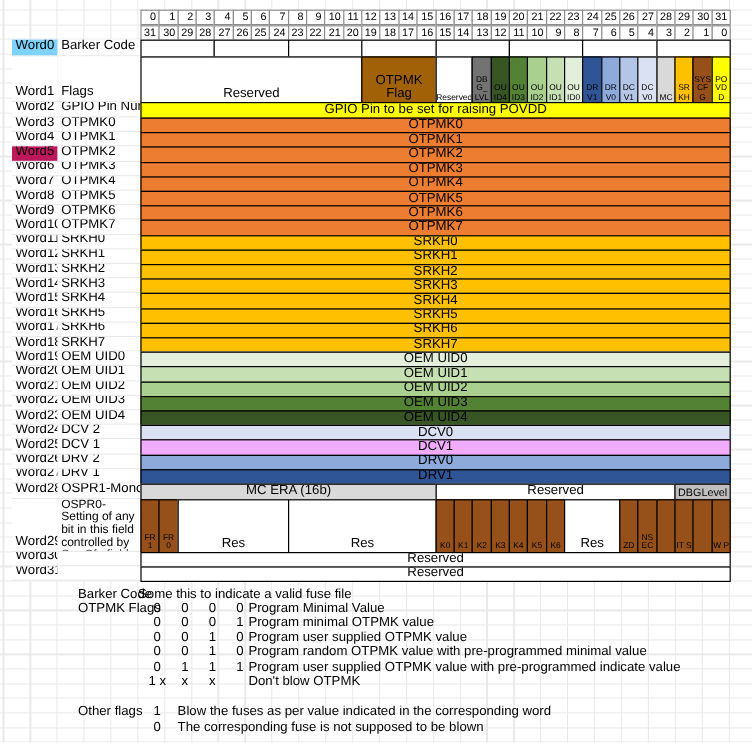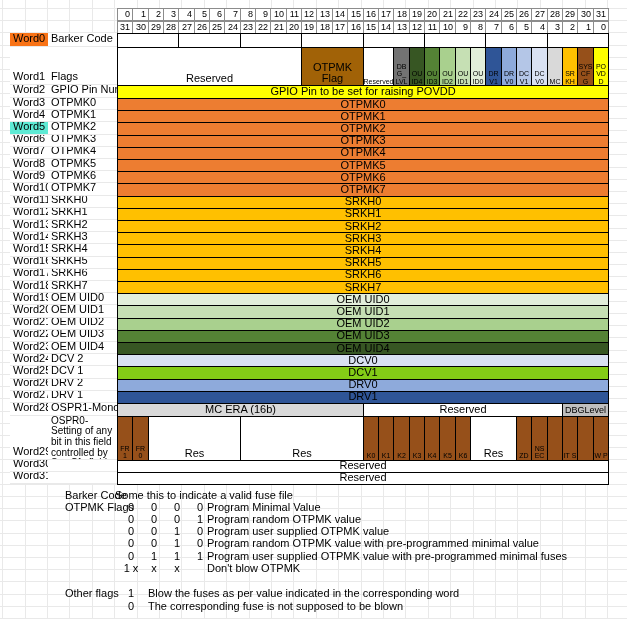--- a/index.html
+++ b/index.html
@@ -90,21 +90,21 @@
       <div class="c hdr" style="left: 485px; top: 20.5px; width: 17px; height: 13.5px; background: rgb(255, 255, 255);">7</div>
       <div class="c hdr" style="left: 501px; top: 20.5px; width: 16px; height: 13.5px; background: rgb(255, 255, 255);">6</div>
       <div class="c hdr" style="left: 516px; top: 20.5px; width: 16px; height: 13.5px; background: rgb(255, 255, 255);">5</div>
       <div class="c hdr" style="left: 531px; top: 20.5px; width: 17px; height: 13.5px; background: rgb(255, 255, 255);">4</div>
       <div class="c hdr" style="left: 547px; top: 20.5px; width: 16px; height: 13.5px; background: rgb(255, 255, 255);">3</div>
       <div class="c hdr" style="left: 562px; top: 20.5px; width: 16px; height: 13.5px; background: rgb(255, 255, 255);">2</div>
       <div class="c hdr" style="left: 577px; top: 20.5px; width: 17px; height: 13.5px; background: rgb(255, 255, 255);">1</div>
       <div class="c hdr" style="left: 593px; top: 20.5px; width: 16px; height: 13.5px; background: rgb(255, 255, 255);">0</div>
     </div>
   <div id="rows-region">
-      <div class="c lbl" style="left: 10px; top: 33px; width: 38px; height: 14px; background: #f97316;">Word0</div>
+      <div class="c lbl" style="left: 10px; top: 33px; width: 38px; height: 14px; background: #7dd3fc;">Word0</div>
       <div class="c lbl" style="left: 48px; top: 33px; width: 69px; height: 14px; background: rgb(255, 255, 255);">Barker Code</div>
       <div class="c seg" style="left: 117px; top: 33px; width: 62px; height: 15px; background: rgb(255, 255, 255);"></div>
       <div class="c seg" style="left: 178px; top: 33px; width: 63px; height: 15px; background: rgb(255, 255, 255);"></div>
       <div class="c seg" style="left: 240px; top: 33px; width: 62px; height: 15px; background: rgb(255, 255, 255);"></div>
       <div class="c seg" style="left: 301px; top: 33px; width: 63px; height: 15px; background: rgb(255, 255, 255);"></div>
       <div class="c seg" style="left: 363px; top: 33px; width: 62px; height: 15px; background: rgb(255, 255, 255);"></div>
       <div class="c seg" style="left: 424px; top: 33px; width: 62px; height: 15px; background: rgb(255, 255, 255);"></div>
       <div class="c seg" style="left: 485px; top: 33px; width: 63px; height: 15px; background: rgb(255, 255, 255);"></div>
       <div class="c seg" style="left: 547px; top: 33px; width: 62px; height: 15px; background: rgb(255, 255, 255);"></div>
       <div class="c lbl" style="left: 10px; top: 47px; width: 38px; height: 38px; background: rgb(255, 255, 255);">Word1</div>
@@ -128,21 +128,21 @@
       <div class="c seg tiny" style="left: 593px; top: 47px; width: 16px; height: 39px; background: rgb(255, 255, 0);">PO VD D</div>
       <div class="c lbl" style="left: 10px; top: 85px; width: 38px; height: 13px; background: rgb(255, 255, 255);">Word2</div>
       <div class="c lbl" style="left: 48px; top: 85px; width: 69px; height: 13px; background: rgb(255, 255, 255);">GPIO Pin Numbe</div>
       <div class="c seg" style="left: 117px; top: 85px; width: 492px; height: 14px; background: rgb(255, 255, 0);">GPIO Pin to be set for raising POVDD</div>
       <div class="c lbl" style="left: 10px; top: 98px; width: 38px; height: 12.2px; background: rgb(255, 255, 255);">Word3</div>
       <div class="c lbl" style="left: 48px; top: 98px; width: 69px; height: 12.2px; background: rgb(255, 255, 255);">OTPMK0</div>
       <div class="c seg" style="left: 117px; top: 98px; width: 492px; height: 13.2px; background: rgb(237, 125, 49);">OTPMK0</div>
       <div class="c lbl" style="left: 10px; top: 110.2px; width: 38px; height: 12.2px; background: rgb(255, 255, 255);">Word4</div>
       <div class="c lbl" style="left: 48px; top: 110.2px; width: 69px; height: 12.2px; background: rgb(255, 255, 255);">OTPMK1</div>
       <div class="c seg" style="left: 117px; top: 110.2px; width: 492px; height: 13.2px; background: rgb(237, 125, 49);">OTPMK1</div>
-      <div class="c lbl" style="left: 10px; top: 122.4px; width: 38px; height: 12.2px; background: #5eead4; text-align: center;">Word5</div>
+      <div class="c lbl" style="left: 10px; top: 122.4px; width: 38px; height: 12.2px; background: #be185d; text-align: center;">Word5</div>
       <div class="c lbl" style="left: 48px; top: 122.4px; width: 69px; height: 12.2px; background: rgb(255, 255, 255);">OTPMK2</div>
       <div class="c seg" style="left: 117px; top: 122.4px; width: 492px; height: 13.2px; background: rgb(237, 125, 49);">OTPMK2</div>
       <div class="c lbl" style="left: 10px; top: 134.6px; width: 38px; height: 12.2px; background: rgb(255, 255, 255);">Word6</div>
       <div class="c lbl" style="left: 48px; top: 134.6px; width: 69px; height: 12.2px; background: rgb(255, 255, 255);">OTPMK3</div>
       <div class="c seg" style="left: 117px; top: 134.6px; width: 492px; height: 13.2px; background: rgb(237, 125, 49);">OTPMK3</div>
       <div class="c lbl" style="left: 10px; top: 146.8px; width: 38px; height: 12.2px; background: rgb(255, 255, 255);">Word7</div>
       <div class="c lbl" style="left: 48px; top: 146.8px; width: 69px; height: 12.2px; background: rgb(255, 255, 255);">OTPMK4</div>
       <div class="c seg" style="left: 117px; top: 146.8px; width: 492px; height: 13.2px; background: rgb(237, 125, 49);">OTPMK4</div>
       <div class="c lbl" style="left: 10px; top: 159px; width: 38px; height: 12.2px; background: rgb(255, 255, 255);">Word8</div>
       <div class="c lbl" style="left: 48px; top: 159px; width: 69px; height: 12.2px; background: rgb(255, 255, 255);">OTPMK5</div>
@@ -190,21 +190,21 @@
       <div class="c lbl" style="left: 48px; top: 329.8px; width: 69px; height: 12.2px; background: rgb(255, 255, 255);">OEM UID3</div>
       <div class="c seg" style="left: 117px; top: 329.8px; width: 492px; height: 13.2px; background: rgb(84, 130, 53);">OEM UID3</div>
       <div class="c lbl" style="left: 10px; top: 342px; width: 38px; height: 12.2px; background: rgb(255, 255, 255);">Word23</div>
       <div class="c lbl" style="left: 48px; top: 342px; width: 69px; height: 12.2px; background: rgb(255, 255, 255);">OEM UID4</div>
       <div class="c seg" style="left: 117px; top: 342px; width: 492px; height: 13.2px; background: rgb(55, 86, 35);">OEM UID4</div>
       <div class="c lbl" style="left: 10px; top: 354.2px; width: 38px; height: 12.2px; background: rgb(255, 255, 255);">Word24</div>
       <div class="c lbl" style="left: 48px; top: 354.2px; width: 69px; height: 12.2px; background: rgb(255, 255, 255);">DCV 2</div>
       <div class="c seg" style="left: 117px; top: 354.2px; width: 492px; height: 13.2px; background: rgb(217, 225, 242);">DCV0</div>
       <div class="c lbl" style="left: 10px; top: 366.4px; width: 38px; height: 12.2px; background: rgb(255, 255, 255);">Word25</div>
       <div class="c lbl" style="left: 48px; top: 366.4px; width: 69px; height: 12.2px; background: rgb(255, 255, 255);">DCV 1</div>
-      <div class="c seg" style="left: 117px; top: 366.4px; width: 492px; height: 13.2px; background: #84cc16;">DCV1</div>
+      <div class="c seg" style="left: 117px; top: 366.4px; width: 492px; height: 13.2px; background: #f0abfc;">DCV1</div>
       <div class="c lbl" style="left: 10px; top: 378.6px; width: 38px; height: 12.2px; background: rgb(255, 255, 255);">Word26</div>
       <div class="c lbl" style="left: 48px; top: 378.6px; width: 69px; height: 12.2px; background: rgb(255, 255, 255);">DRV 2</div>
       <div class="c seg" style="left: 117px; top: 378.6px; width: 492px; height: 13.2px; background: rgb(142, 170, 219);">DRV0</div>
       <div class="c lbl" style="left: 10px; top: 390.8px; width: 38px; height: 12.2px; background: rgb(255, 255, 255);">Word27</div>
       <div class="c lbl" style="left: 48px; top: 390.8px; width: 69px; height: 12.2px; background: rgb(255, 255, 255);">DRV 1</div>
       <div class="c seg" style="left: 117px; top: 390.8px; width: 492px; height: 13.2px; background: rgb(47, 85, 151);">DRV1</div>
       <div class="c lbl" style="left: 10px; top: 403px; width: 38px; height: 12.5px; background: rgb(255, 255, 255);">Word28</div>
       <div class="c lbl" style="left: 48px; top: 403px; width: 69px; height: 12.5px; background: rgb(255, 255, 255);">OSPR1-Monoton</div>
       <div class="c seg" style="left: 117px; top: 403px; width: 247px; height: 13.5px; background: rgb(217, 217, 217);">MC  ERA (16b)</div>
       <div class="c seg" style="left: 363px; top: 403px; width: 200px; height: 13.5px; background: rgb(255, 255, 255);">Reserved</div>
@@ -242,36 +242,36 @@
       <div class="c lg" style="left: 65px; top: 501.5px; width: 80px; height: 12.2px;">OTPMK Flags</div>
       <div class="c lg ctr" style="left: 120px; top: 501.5px; width: 22px; height: 12.2px;">0</div>
       <div class="c lg ctr" style="left: 143px; top: 501.5px; width: 22px; height: 12.2px;">0</div>
       <div class="c lg ctr" style="left: 166px; top: 501.5px; width: 22px; height: 12.2px;">0</div>
       <div class="c lg ctr" style="left: 189px; top: 501.5px; width: 22px; height: 12.2px;">0</div>
       <div class="c lg" style="left: 207px; top: 501.5px; width: 400px; height: 12.2px;">Program Minimal Value</div>
       <div class="c lg ctr" style="left: 120px; top: 513.7px; width: 22px; height: 12.2px;">0</div>
       <div class="c lg ctr" style="left: 143px; top: 513.7px; width: 22px; height: 12.2px;">0</div>
       <div class="c lg ctr" style="left: 166px; top: 513.7px; width: 22px; height: 12.2px;">0</div>
       <div class="c lg ctr" style="left: 189px; top: 513.7px; width: 22px; height: 12.2px;">1</div>
-      <div class="c lg" style="left: 207px; top: 513.7px; width: 400px; height: 12.2px;">Program random OTPMK value</div>
+      <div class="c lg" style="left: 207px; top: 513.7px; width: 400px; height: 12.2px;">Program minimal OTPMK value</div>
       <div class="c lg ctr" style="left: 120px; top: 525.9px; width: 22px; height: 12.2px;">0</div>
       <div class="c lg ctr" style="left: 143px; top: 525.9px; width: 22px; height: 12.2px;">0</div>
       <div class="c lg ctr" style="left: 166px; top: 525.9px; width: 22px; height: 12.2px;">1</div>
       <div class="c lg ctr" style="left: 189px; top: 525.9px; width: 22px; height: 12.2px;">0</div>
       <div class="c lg" style="left: 207px; top: 525.9px; width: 400px; height: 12.2px;">Program user supplied OTPMK value</div>
       <div class="c lg ctr" style="left: 120px; top: 538.1px; width: 22px; height: 12.2px;">0</div>
       <div class="c lg ctr" style="left: 143px; top: 538.1px; width: 22px; height: 12.2px;">0</div>
       <div class="c lg ctr" style="left: 166px; top: 538.1px; width: 22px; height: 12.2px;">1</div>
       <div class="c lg ctr" style="left: 189px; top: 538.1px; width: 22px; height: 12.2px;">0</div>
       <div class="c lg" style="left: 207px; top: 538.1px; width: 400px; height: 12.2px;">Program random OTPMK value with pre-programmed minimal value</div>
       <div class="c lg ctr" style="left: 120px; top: 550.3px; width: 22px; height: 12.2px;">0</div>
       <div class="c lg ctr" style="left: 143px; top: 550.3px; width: 22px; height: 12.2px;">1</div>
       <div class="c lg ctr" style="left: 166px; top: 550.3px; width: 22px; height: 12.2px;">1</div>
       <div class="c lg ctr" style="left: 189px; top: 550.3px; width: 22px; height: 12.2px;">1</div>
-      <div class="c lg" style="left: 207px; top: 550.3px; width: 400px; height: 12.2px;">Program user supplied OTPMK value with pre-programmed minimal fuses</div>
+      <div class="c lg" style="left: 207px; top: 550.3px; width: 400px; height: 12.2px;">Program user supplied OTPMK value with pre-programmed indicate value</div>
       <div class="c lg ctr" style="left: 120px; top: 562.5px; width: 22px; height: 12.2px;">1 x</div>
       <div class="c lg ctr" style="left: 143px; top: 562.5px; width: 22px; height: 12.2px;">x</div>
       <div class="c lg ctr" style="left: 166px; top: 562.5px; width: 22px; height: 12.2px;">x</div>
       <div class="c lg" style="left: 207px; top: 562.5px; width: 400px; height: 12.2px;">Don't blow OTPMK</div>
       <div class="c lg" style="left: 65px; top: 588px; width: 80px; height: 12.2px;">Other flags</div>
       <div class="c lg ctr" style="left: 120px; top: 588px; width: 22px; height: 12.2px;">1</div>
       <div class="c lg" style="left: 148px; top: 588px; width: 440px; height: 12.2px;">Blow the fuses as per value indicated in the corresponding word</div>
       <div class="c lg ctr" style="left: 120px; top: 600.2px; width: 22px; height: 12.2px;">0</div>
       <div class="c lg" style="left: 148px; top: 600.2px; width: 440px; height: 12.2px;">The corresponding fuse is not supposed to be blown</div>
     </div>

